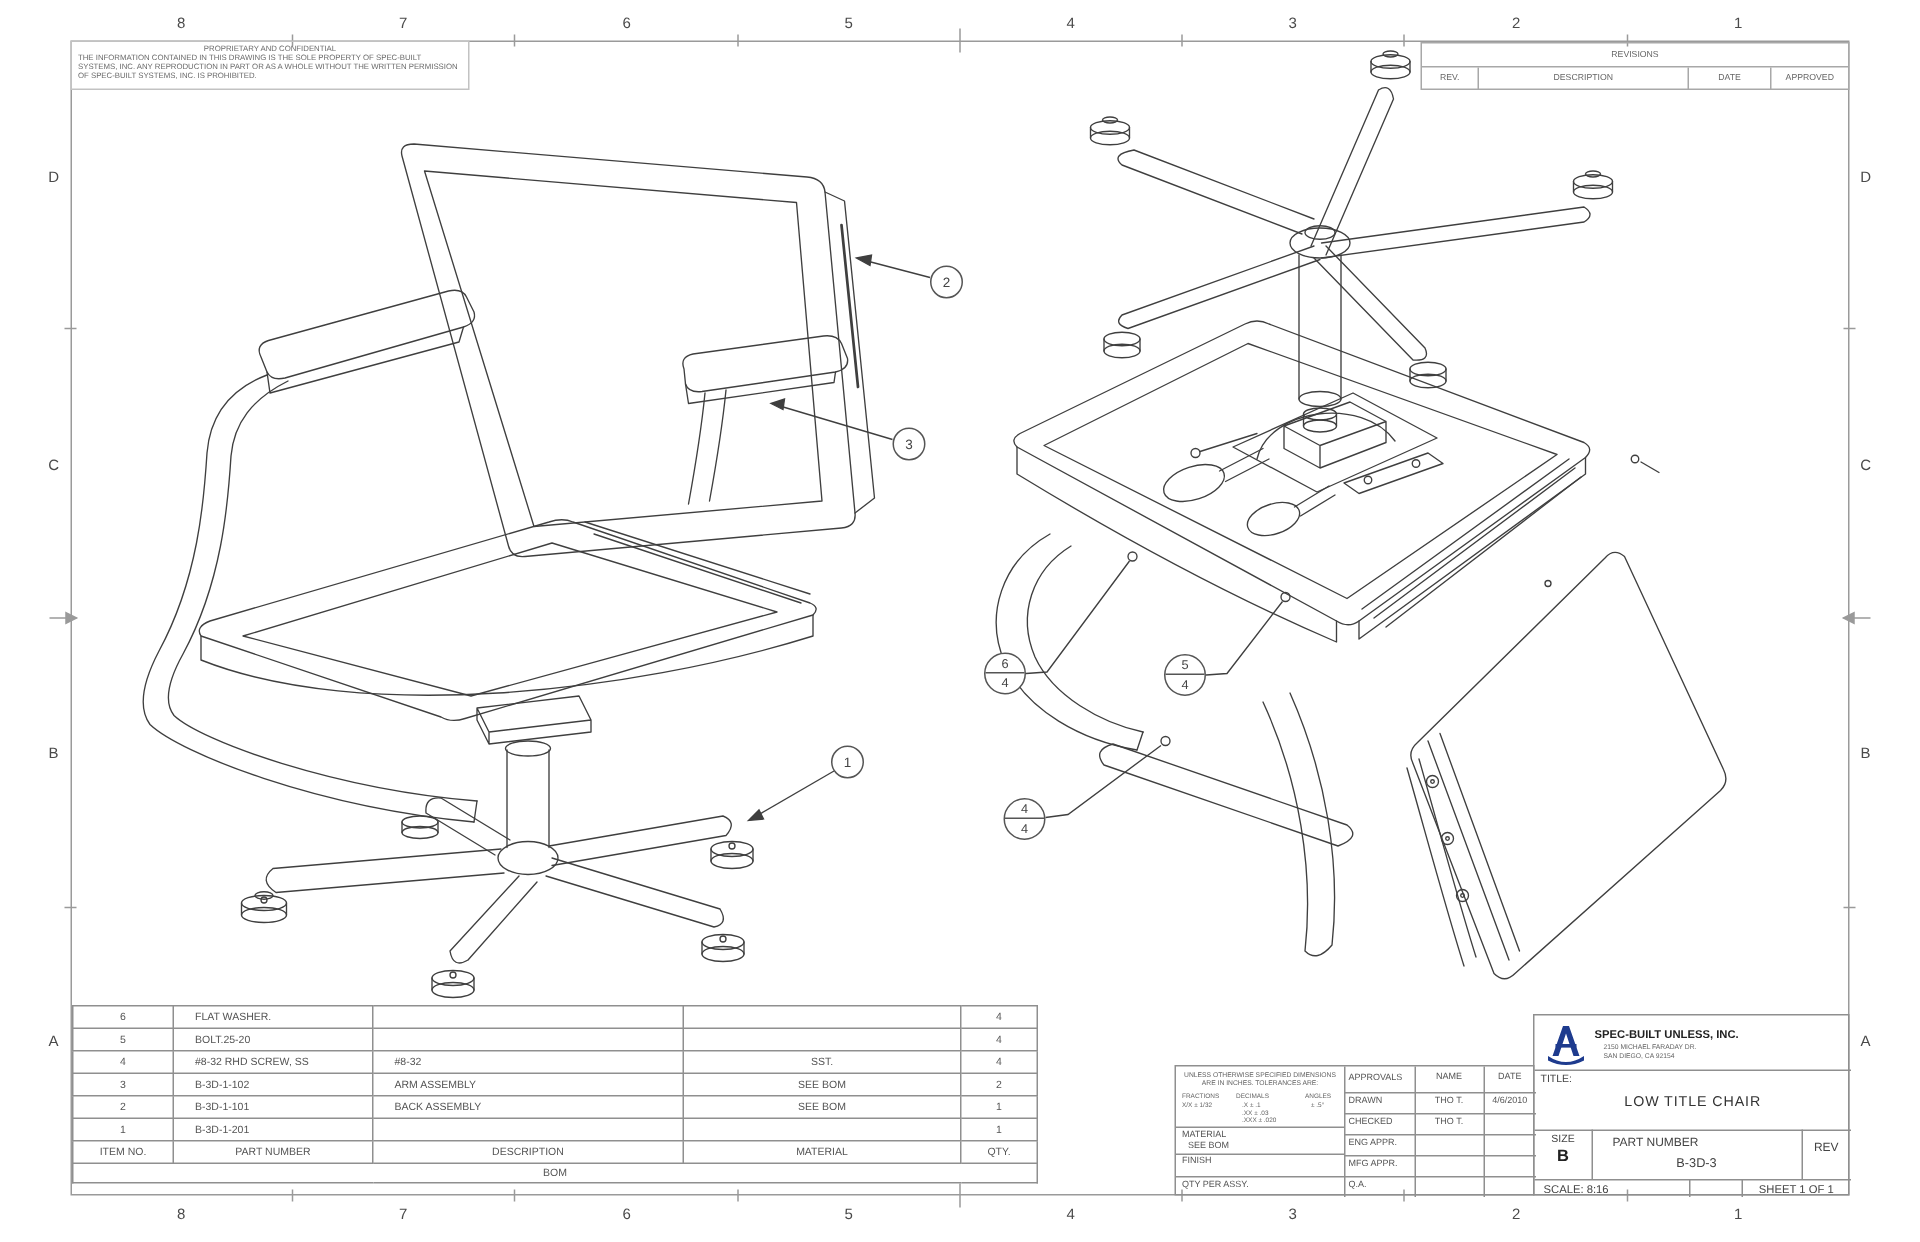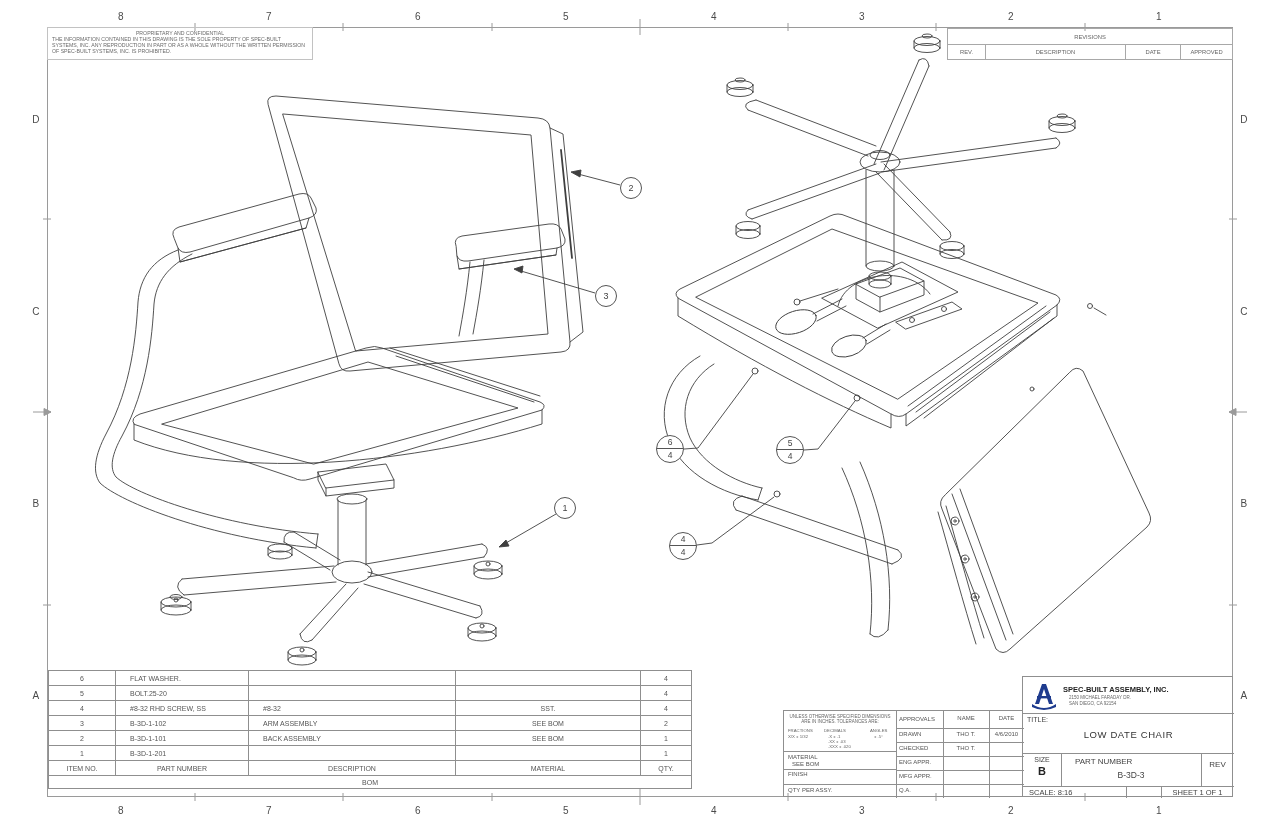--- a/index.html
+++ b/index.html
@@ -402,26 +402,26 @@
     <div class="line-h" style="left:0;top:76px;width:211px"></div>
     <div class="line-h" style="left:0;top:109px;width:211px"></div>
 
     <svg class="abs" style="left:6px;top:5px" width="28" height="28" viewBox="0 0 28 28">
       <g fill="#1e3b8e">
         <path d="M13,2 L17,2 L24,22 L20,22 L15,7 L10,22 L6,22 Z"></path>
         <rect x="8" y="14" width="14" height="2.4"></rect>
         <path d="M3,22 Q15,30 27,22 L27,25 Q15,31 3,25 Z"></path>
       </g>
     </svg>
-    <div class="abs" style="left:40px;top:8px;font-size:7.5px;font-weight:bold;color:#222">SPEC-BUILT ASSEMBLY, INC.</div>
+    <div class="abs" style="left:40px;top:8px;font-size:7.5px;font-weight:bold;color:#222">SPEC-BUILT UNLESS, INC.</div>
     <div class="abs t45" style="left:46px;top:18px">2150 MICHAEL FARADAY DR.</div>
     <div class="abs t45" style="left:46px;top:24px">SAN DIEGO, CA 92154</div>
 
     <div class="abs t7" style="left:4px;top:39px">TITLE:</div>
-    <div class="abs cen" style="left:0;top:52px;width:211px;font-size:9.5px;letter-spacing:.6px;color:#333">LOW DATE CHAIR</div>
+    <div class="abs cen" style="left:0;top:52px;width:211px;font-size:9.5px;letter-spacing:.6px;color:#333">LOW TITLE CHAIR</div>
 
     <div class="line-v" style="left:38px;top:76px;height:33px"></div>
     <div class="line-v" style="left:178px;top:76px;height:33px"></div>
     <div class="abs cen" style="left:0;top:79px;width:38px;font-size:7px">SIZE</div>
     <div class="abs cen" style="left:0;top:88px;width:38px;font-size:11px;font-weight:bold;color:#222">B</div>
     <div class="abs" style="left:52px;top:80px;font-size:8px">PART NUMBER</div>
     <div class="abs cen" style="left:38px;top:93px;width:140px;font-size:8.5px">B-3D-3</div>
     <div class="abs cen" style="left:178px;top:83px;width:33px;font-size:8px">REV</div>
 
     <div class="line-v" style="left:103px;top:109px;height:12px"></div>

